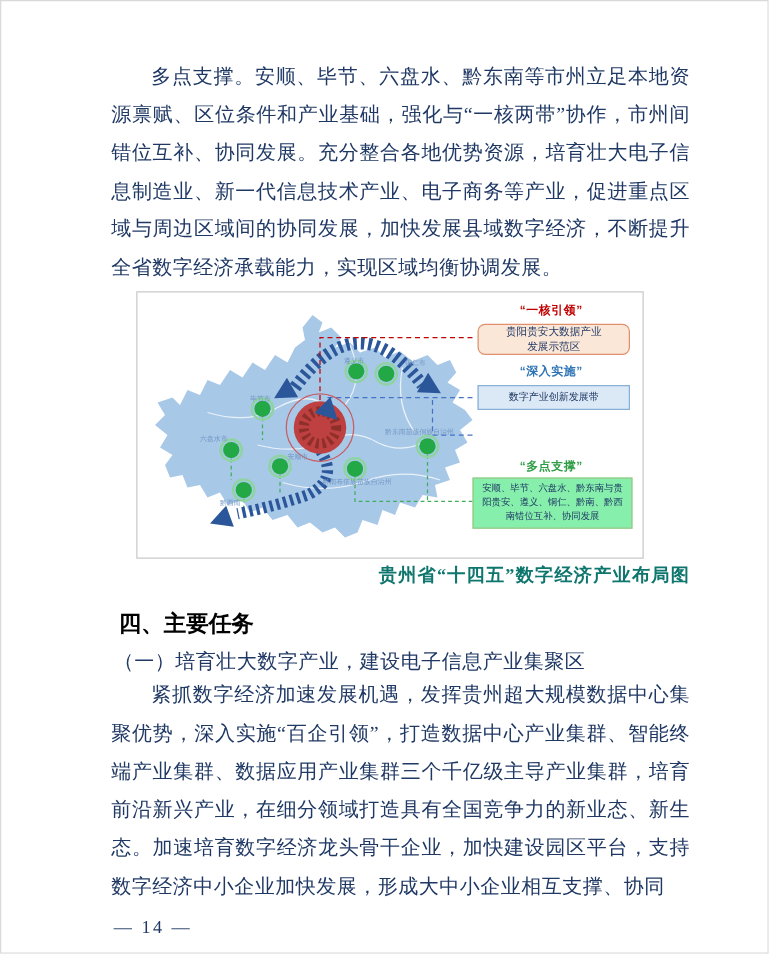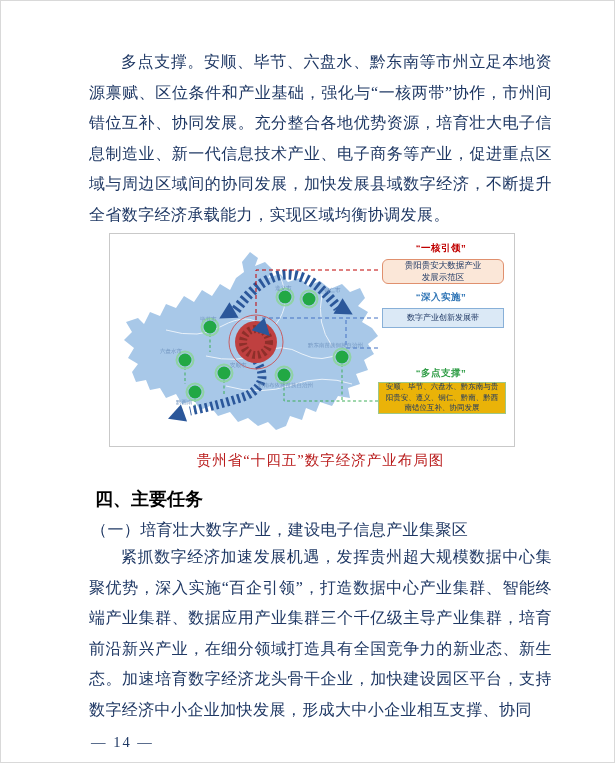--- a/index.html
+++ b/index.html
@@ -35,27 +35,27 @@
     left:272px;top:25px;width:122px;height:25px;padding:2px 20px;
     background:#fbe7d8;border:1px solid #e0906e;font-size:8.5px;line-height:1.3;border-radius:6px;
   }
   .legend-box.belt{
     left:272px;width:122px;height:20px;background:#dbe9f6;border:1px solid #88b0d8;
     font-size:8px;line-height:1.2;
   }
   .legend-box.belt1{top:74px;}
   .legend-box.belt2{top:104px;}
   .legend-box.points{
-    left:268px;top:148px;width:128px;height:32px;padding:2px 6px;
-    background:#eab308;border:1px solid #9dc788;font-size:7.5px;line-height:1.45;
+    left:268px;top:148px;width:128px;height:41px;padding:2px 6px;
+    background:#86efac;border:1px solid #9dc788;font-size:7.5px;line-height:1.45;
   }
   
   .fig-caption{
-    text-align:center;font-size:14.5px;font-weight:normal;letter-spacing:1px;
-    margin-top:4px;color:#b91c1c;
+    text-align:right;font-size:14.5px;font-weight:bold;letter-spacing:1px;
+    margin-top:4px;color:#0f766e;
   }
   .main-heading{
     font-family:"Liberation Sans","DejaVu Sans",sans-serif;
     font-size:18px;font-weight:bold;color:#000000;line-height:26px;
     margin:16px 0 0 6px;
   }
   .sub-heading{
     font-size:16px;font-weight:normal;color:#1f3864;line-height:24px;
     margin:6px 0 0 2px;letter-spacing:.4px;
   }

